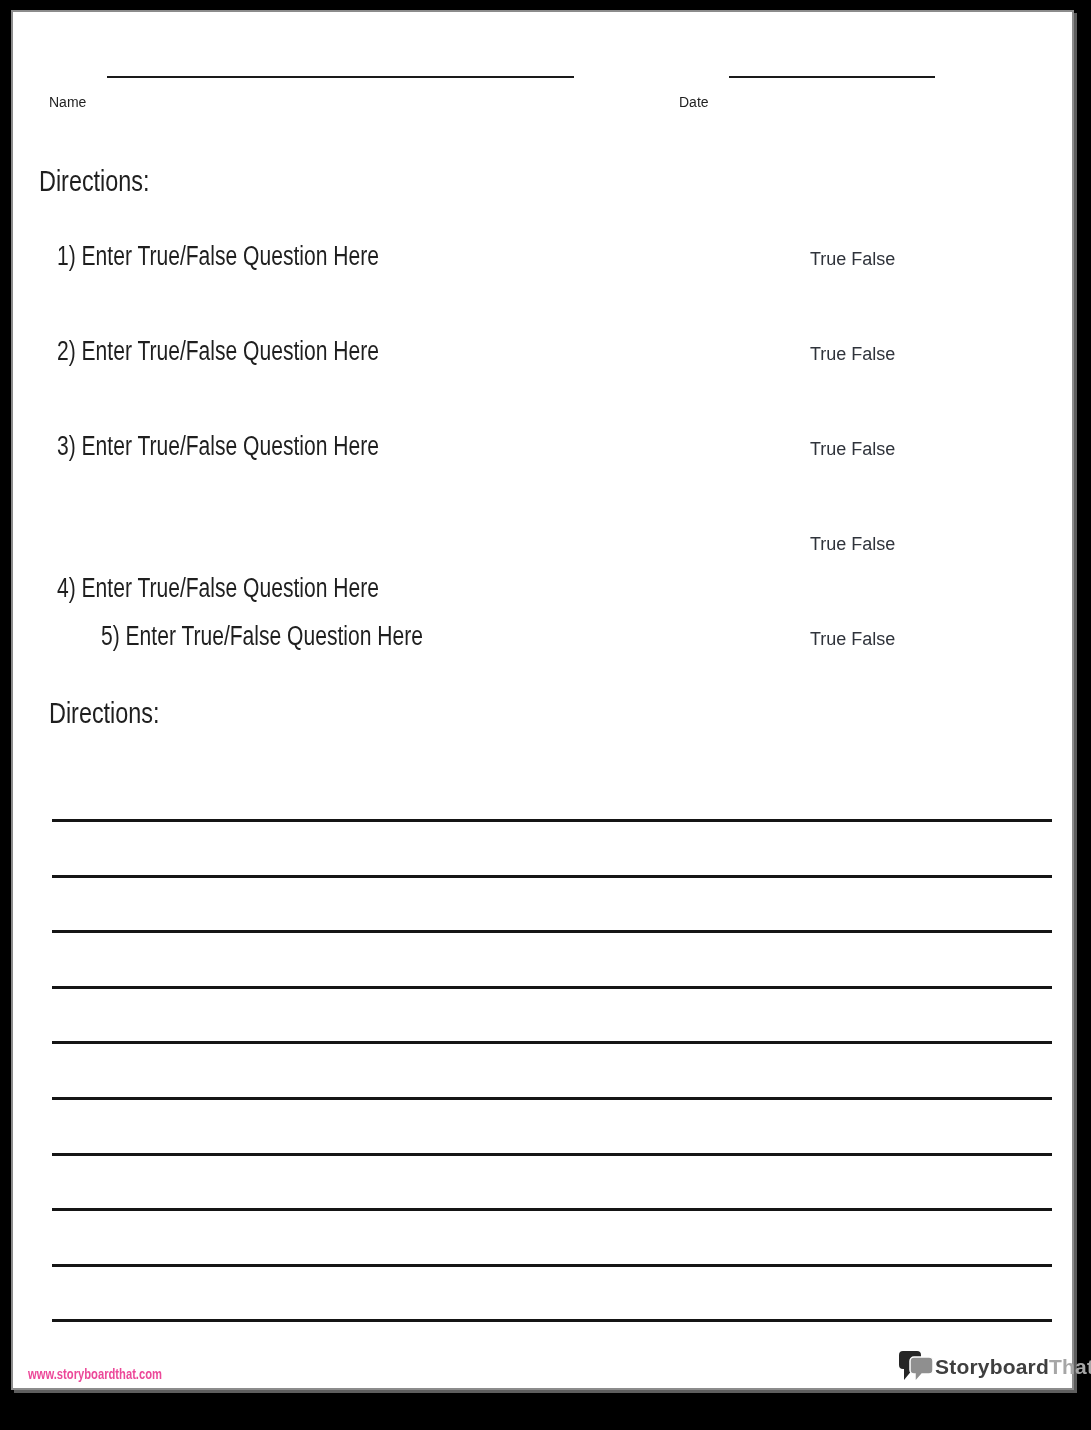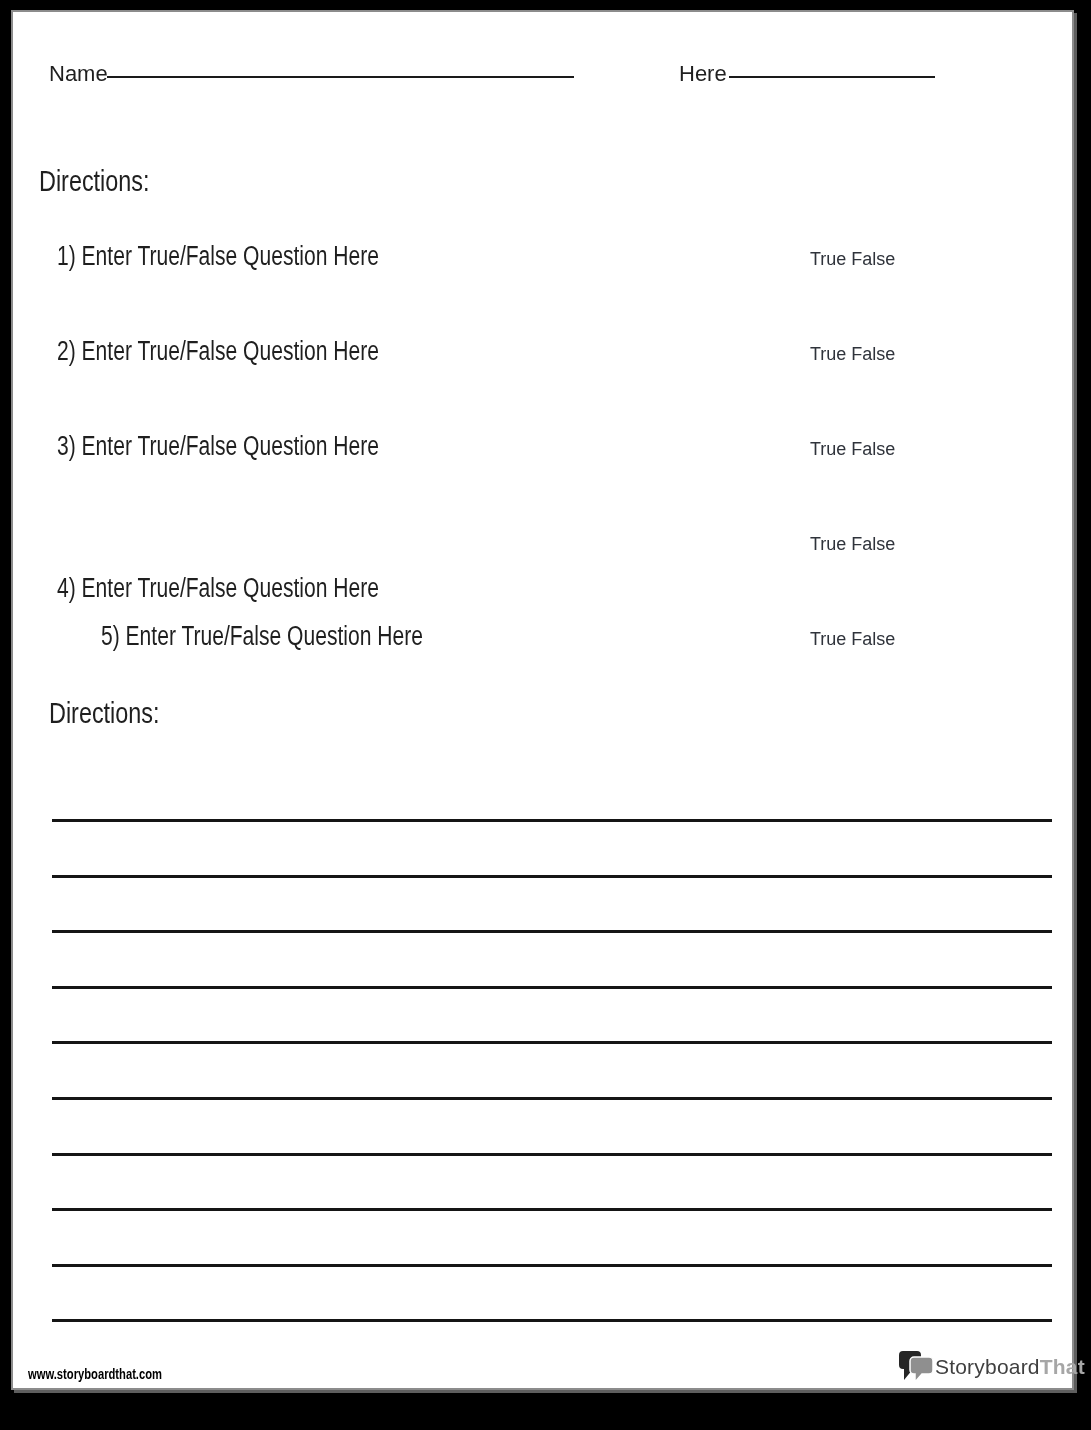--- a/index.html
+++ b/index.html
@@ -36,61 +36,61 @@
     transform:scaleX(0.78);
     transform-origin:0 50%;
     white-space:nowrap;
   }
   .cond-center{
     display:inline-block;
     transform:scaleX(0.80);
     transform-origin:50% 50%;
     white-space:nowrap;
   }
-  .field-label{font-size:22px;line-height:24px;color:var(--text);}
+  .field-label{font-size:14px;line-height:24px;color:var(--text);margin-top:28px;}
   .field-line{height:0;border-bottom:2px solid var(--field-line,#1a1a1a);}
   .title-wrap{left:0;top:94px;width:100%;text-align:center;}
   .title-text{font-size:40px;line-height:44px;color:var(--text);}
   .directions{font-size:30px;line-height:34px;color:var(--text);}
   .q-row{position:absolute;left:44px;height:30px;}
   .q-text{font-size:27px;line-height:30px;color:var(--text);}
   .tf-row{
     position:absolute;left:797px;height:26px;
     font-size:18px;line-height:26px;
     color:var(--true_false_text);
     white-space:nowrap;
   }
   .open-q{left:41px;top:744px;}
   .answer-line{
     position:absolute;left:39px;width:1000px;height:0;
     border-top:3px solid var(--answer_line);
   }
   .footer-url{
     left:15px;top:1354px;
-    font-size:14px;line-height:16px;font-weight:bold;color:#000000;
+    font-size:14px;line-height:16px;font-weight:bold;color:#ec4899;
   }
   .logo{left:884px;top:1333px;width:172px;height:46px;}
   .logo-icon{position:absolute;left:0;top:2px;}
   .logo-text{
     position:absolute;left:38px;top:9px;
     font-size:21px;line-height:26px;white-space:nowrap;
     letter-spacing:0.2px;
   }
-  .logo-text .primary{color:var(--logo_text_primary);font-weight:normal;margin-top:32px;}
+  .logo-text .primary{color:var(--logo_text_primary);font-weight:bold;margin-top:32px;}
   .logo-text .secondary{color:var(--logo_text_secondary);font-weight:bold;}
 </style>
 </head>
 <body>
 
 <div class="page">
 
   <span class="abs field-label" style="left:36px;top:50px;">Name</span>
   <div class="abs field-line" style="left:94px;top:47px;width:467px;height:17px;"></div>
 
-  <span class="abs field-label" style="left:666px;top:50px;">Here</span>
+  <span class="abs field-label" style="left:666px;top:50px;">Date</span>
   <div class="abs field-line" style="left:716px;top:47px;width:206px;height:17px;"></div>
 
 
   <div class="abs" style="left:26px;top:152px;">
     <span class="cond directions">Directions:</span>
   </div>
 
   <div id="tf-questions">
       <div class="q-row" style="top: 229px;"><span class="cond q-text">1) Enter True/False Question Here</span></div>
       <div class="tf-row" style="top: 234px;"><span>True</span> <span>False</span></div>

